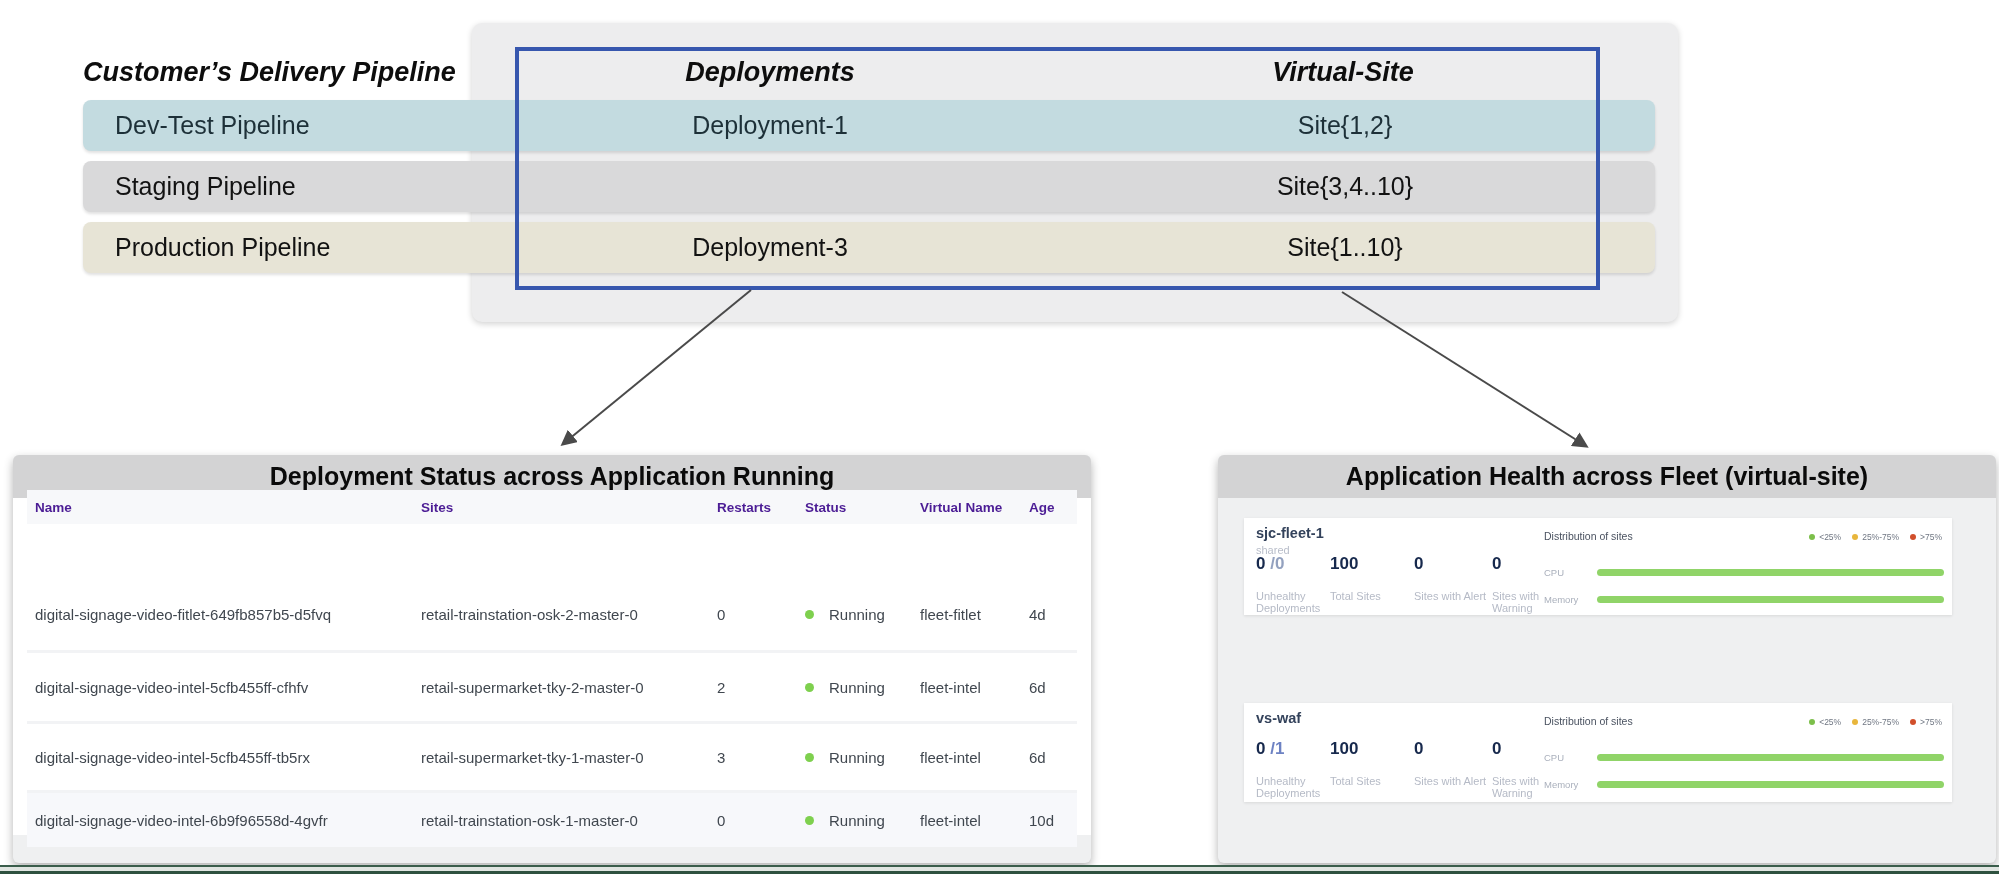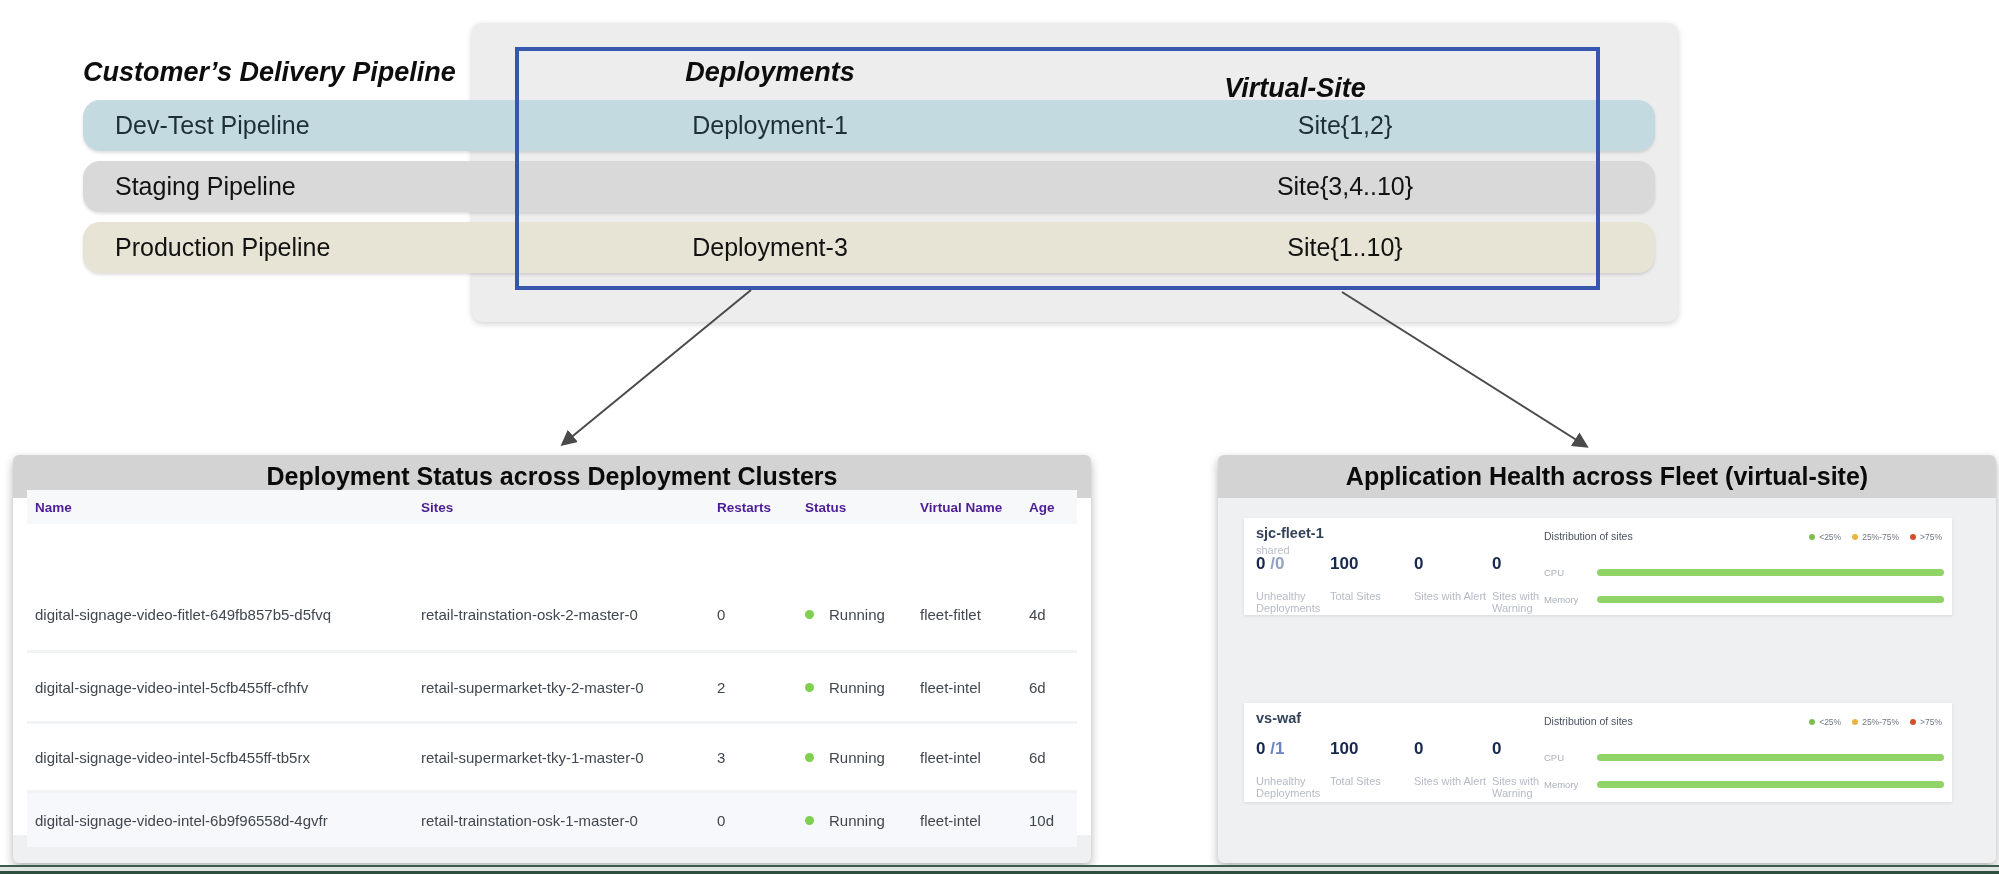--- a/index.html
+++ b/index.html
@@ -9,22 +9,22 @@
   
   .top-gray-panel{position:absolute;left:472px;top:23px;width:1206px;height:299px;
       background:#ededee;border-radius:10px;box-shadow:0 2px 6px rgba(0,0,0,.18);}
   .blue-rect{position:absolute;left:515px;top:47px;width:1085px;height:243px;
       border:4px solid #3757ae;box-sizing:border-box;z-index:5;}
   .top-title{position:absolute;left:83px;top:56px;width:480px;height:32px;line-height:32px;
       font-size:27px;font-weight:bold;font-style:italic;color:#0d0d0d;}
   .col-header{position:absolute;top:56px;width:500px;height:32px;line-height:32px;text-align:center;
       font-size:27px;font-weight:bold;font-style:italic;color:#0d0d0d;z-index:6;}
   .col-header.dep{left:520px;}
-  .col-header.vs{left:1045px;margin-top:16px;}
-  .pipe-row{position:absolute;left:83px;width:1572px;height:51px;border-radius:17px;
+  .col-header.vs{left:1093px;}
+  .pipe-row{position:absolute;left:83px;width:1572px;height:51px;border-radius:8px;
       box-shadow:0 2px 3px rgba(0,0,0,.12);z-index:2;}
   .pipe-row .pipe-name{position:absolute;left:32px;top:0;height:51px;line-height:51px;font-size:25px;}
   .pipe-row .pipe-dep{position:absolute;left:437px;top:0;width:500px;height:51px;line-height:51px;
       text-align:center;font-size:25px;}
   .pipe-row .pipe-site{position:absolute;left:1012px;top:0;width:500px;height:51px;line-height:51px;
       text-align:center;font-size:25px;}
   .pipe-row.r0{top:100px;color:#1d3038;}
   .pipe-row.r1{top:161px;color:#121212;}
   .pipe-row.r2{top:222px;color:#121212;}
 
@@ -117,21 +117,21 @@
     <defs>
       <marker id="arrowhead" viewBox="0 0 10 10" refX="8" refY="5" markerWidth="8" markerHeight="8" orient="auto-start-reverse">
         <path d="M0,0 L10,5 L0,10 z" fill="#4a4a4a"></path>
       </marker>
     </defs>
     <line class="arrow-line" x1="751" y1="290" x2="563" y2="444" stroke-width="2" marker-end="url(#arrowhead)" stroke="#4a4a4a"></line>
     <line class="arrow-line" x1="1342" y1="292" x2="1586" y2="446" stroke-width="2" marker-end="url(#arrowhead)" stroke="#4a4a4a"></line>
   </svg>
 
   <section class="panel left-panel">
-    <header class="panel-header">Deployment Status across Deployment Clusters</header>
+    <header class="panel-header">Deployment Status across Application Running</header>
     <div class="table-card"></div>
 
     <div class="tgrid thead">
       <div class="tcell">Name</div>
       <div class="tcell">Sites</div>
       <div class="tcell">Restarts</div>
       <div class="tcell">Status</div>
       <div class="tcell">Virtual Name</div>
       <div class="tcell">Age</div>
     </div>

